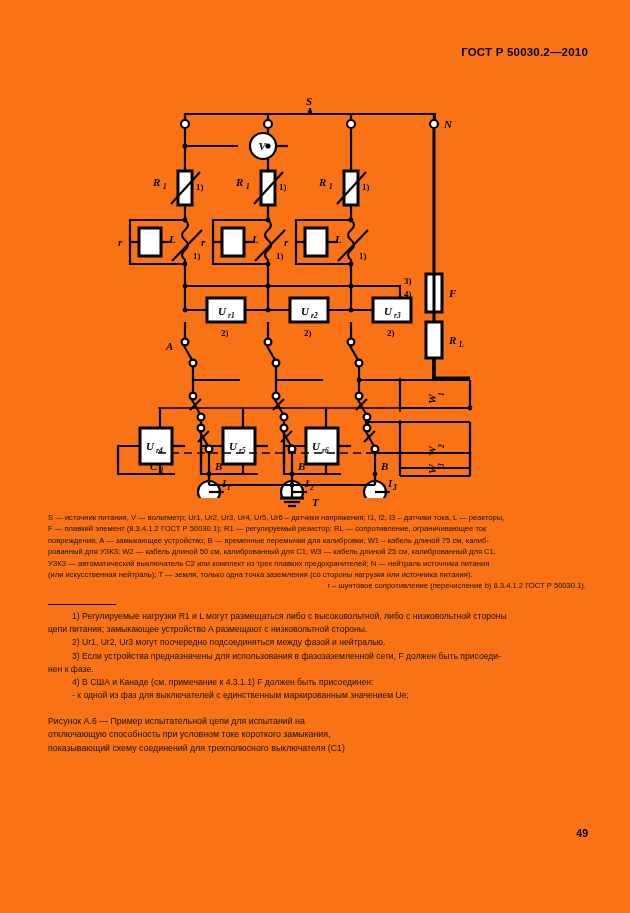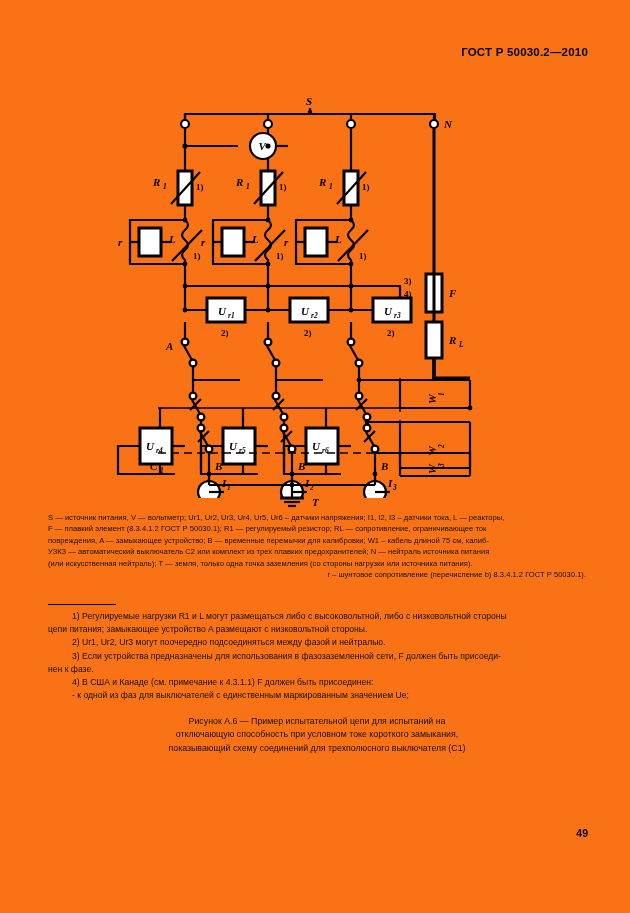--- a/index.html
+++ b/index.html
@@ -82,21 +82,20 @@
   .footnotes .ind { text-indent: 24px; }
 
   
   .caption {
     position: absolute;
     left: 48px;
     top: 715px;
     width: 538px;
     font-size: 8.8px;
     line-height: 13.4px;
-    text-align: center;
     color: #111;
   }
   .caption p { margin: 0; }
 
   
   .pageno {
     position: absolute;
     right: 42px;
     bottom: 74px;
     font-size: 10.5px;
@@ -428,20 +427,21 @@
       <line x1="248" y1="28" x2="256" y2="28"></line>
     </g>
     <circle cx="252" cy="7" r="2.4" fill="#000"></circle>
     <text style="font-family:'Liberation Serif',serif;font-size:11px;font-style:italic;font-weight:bold" x="272" y="28">T</text>
   </svg>
 
   <div class="legend">
     <p>S — источник питания, V — вольтметр;   Ur1, Ur2, Ur3, Ur4, Ur5, Ur6 – датчики напряжения; I1, I2, I3 – датчики тока, L — реакторы,</p>
     <p>F — плавкий элемент (8.3.4.1.2 ГОСТ Р 50030.1); R1 — регулируемый резистор; RL — сопротивление, ограничивающее ток</p>
     <p>повреждения, A — замыкающее устройство; B — временные перемычки для калибровки; W1 – кабель длиной 75 см, калиб-</p>
+    <p>рованный для УЗКЗ; W2 — кабель длиной 50 см, калиброванный для C1; W3 — кабель длиной 25 см, калиброванный для C1,</p>
     <p>УЗКЗ — автоматический выключатель C2 или комплект из трех плавких предохранителей; N — нейтраль источника питания</p>
     <p>(или искусственная нейтраль); T — земля, только одна точка заземления (со стороны нагрузки или источника питания).</p>
     <p class="center">r – шунтовое сопротивление (перечисление b) 8.3.4.1.2 ГОСТ Р 50030.1).</p>
   </div>
 
   <div class="fnrule"></div>
 
   <div class="footnotes">
     <p class="ind">1) Регулируемые нагрузки R1 и L  могут размещаться либо с высоковольтной, либо с  низковольтной стороны</p>
     <p>цепи питания; замыкающее устройство A размещают с низковольтной стороны.</p>

